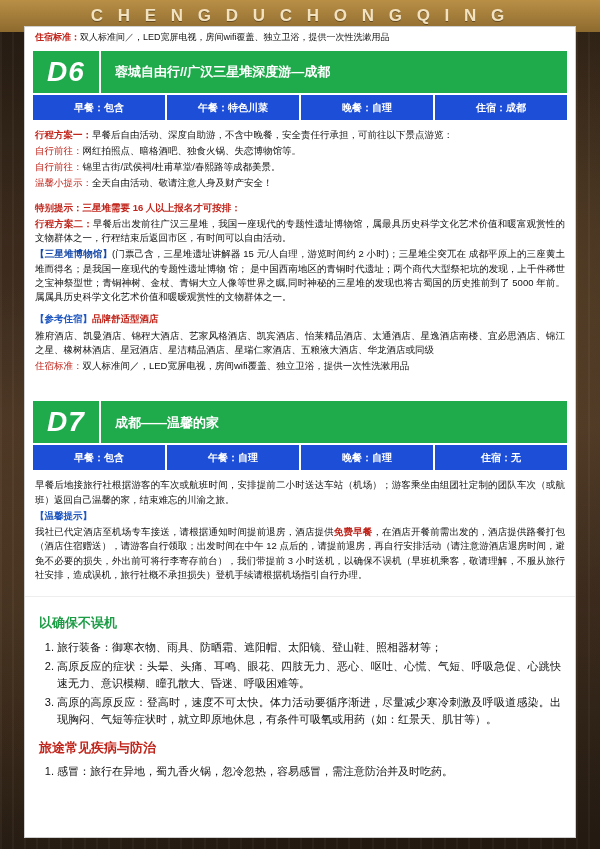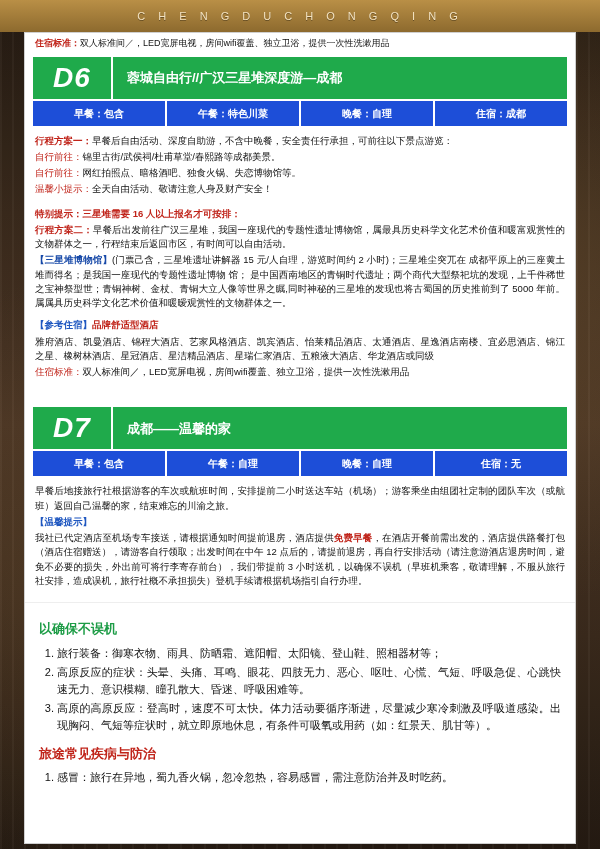--- a/index.html
+++ b/index.html
@@ -26,32 +26,32 @@
       repeating-linear-gradient(90deg, rgba(255,255,255,0.03) 0 2px, rgba(0,0,0,0.04) 2px 12px),
       radial-gradient(circle at 85% 30%, rgba(200,150,80,0.18), transparent 45%),
       radial-gradient(circle at 12% 70%, rgba(180,130,70,0.14), transparent 40%);
   }
   .top-banner {
     position: absolute;
     top: 0; left: 0; right: 0;
     height: 32px;
     background: linear-gradient(180deg, #b98f46 0%, #8d6a2e 100%);
     color: #f3e2c0;
-    font-size: 11px;
+    font-size: 17px;
     letter-spacing: 5px;
     display: flex;
     align-items: center;
     justify-content: center;
-    font-weight: normal;
+    font-weight: bold;
     text-shadow: 0 1px 0 rgba(0,0,0,0.35);
   }
   .page {
     position: absolute;
     left: 24px;
-    top: 32px;
+    top: 26px;
     width: 552px;
     height: 812px;
     background: #ffffff;
     border: 1px solid #cfcfcf;
     overflow: hidden;
     font-size: 9.5px;
     color: #111;
     line-height: 1.5;
   }
 
@@ -65,21 +65,21 @@
   
   .day-block { margin: 0 8px; }
   .day-head {
     display: flex;
     background: #1faa4b;
     color: #fff;
     align-items: stretch;
     border-bottom: 2px solid #fff;
   }
   .day-code {
-    width: 80px;
+    width: 68px;
     display: flex;
     align-items: center;
     justify-content: center;
     font-size: 28px;
     font-weight: bold;
     font-style: italic;
     letter-spacing: 1px;
     border-right: 2px solid #ffffff;
   }
   .day-title {
@@ -157,24 +157,24 @@
       <div>晚餐：自理</div>
       <div>住宿：成都</div>
     </div>
   </div>
 
   <div class="section">
     <p class="line just">
       <span class="red b">行程方案一：</span><span>早餐后自由活动、深度自助游，不含中晚餐，安全责任行承担，可前往以下景点游览：</span>
     </p>
     <p class="line just">
+      <span class="red">自行前往：</span><span>网红拍照点、暗格酒吧、独食火锅、失恋博物馆等。</span>
+    </p>
+    <p class="line just">
       <span class="red">自行前往：</span><span>锦里古街/武侯祠/杜甫草堂/春熙路等成都美景。</span>
-    </p>
-    <p class="line just">
-      <span class="red">自行前往：</span><span>网红拍照点、暗格酒吧、独食火锅、失恋博物馆等。</span>
     </p>
     <p class="line just">
       <span class="red">温馨小提示：</span><span>全天自由活动、敬请注意人身及财产安全！</span>
     </p>
     <p class="line" style="height:6px;"></p>
     <p class="line just">
       <span class="red b">特别提示：三星堆需要 16 人以上报名才可按排：</span>
     </p>
     <p class="line just">
       <span class="red b">行程方案二：</span><span>早餐后出发前往广汉三星堆，我国一座现代的专题性遗址博物馆，属最具历史科学文化艺术价值和暖富观赏性的文物群体之一，行程结束后返回市区，有时间可以自由活动。</span>

